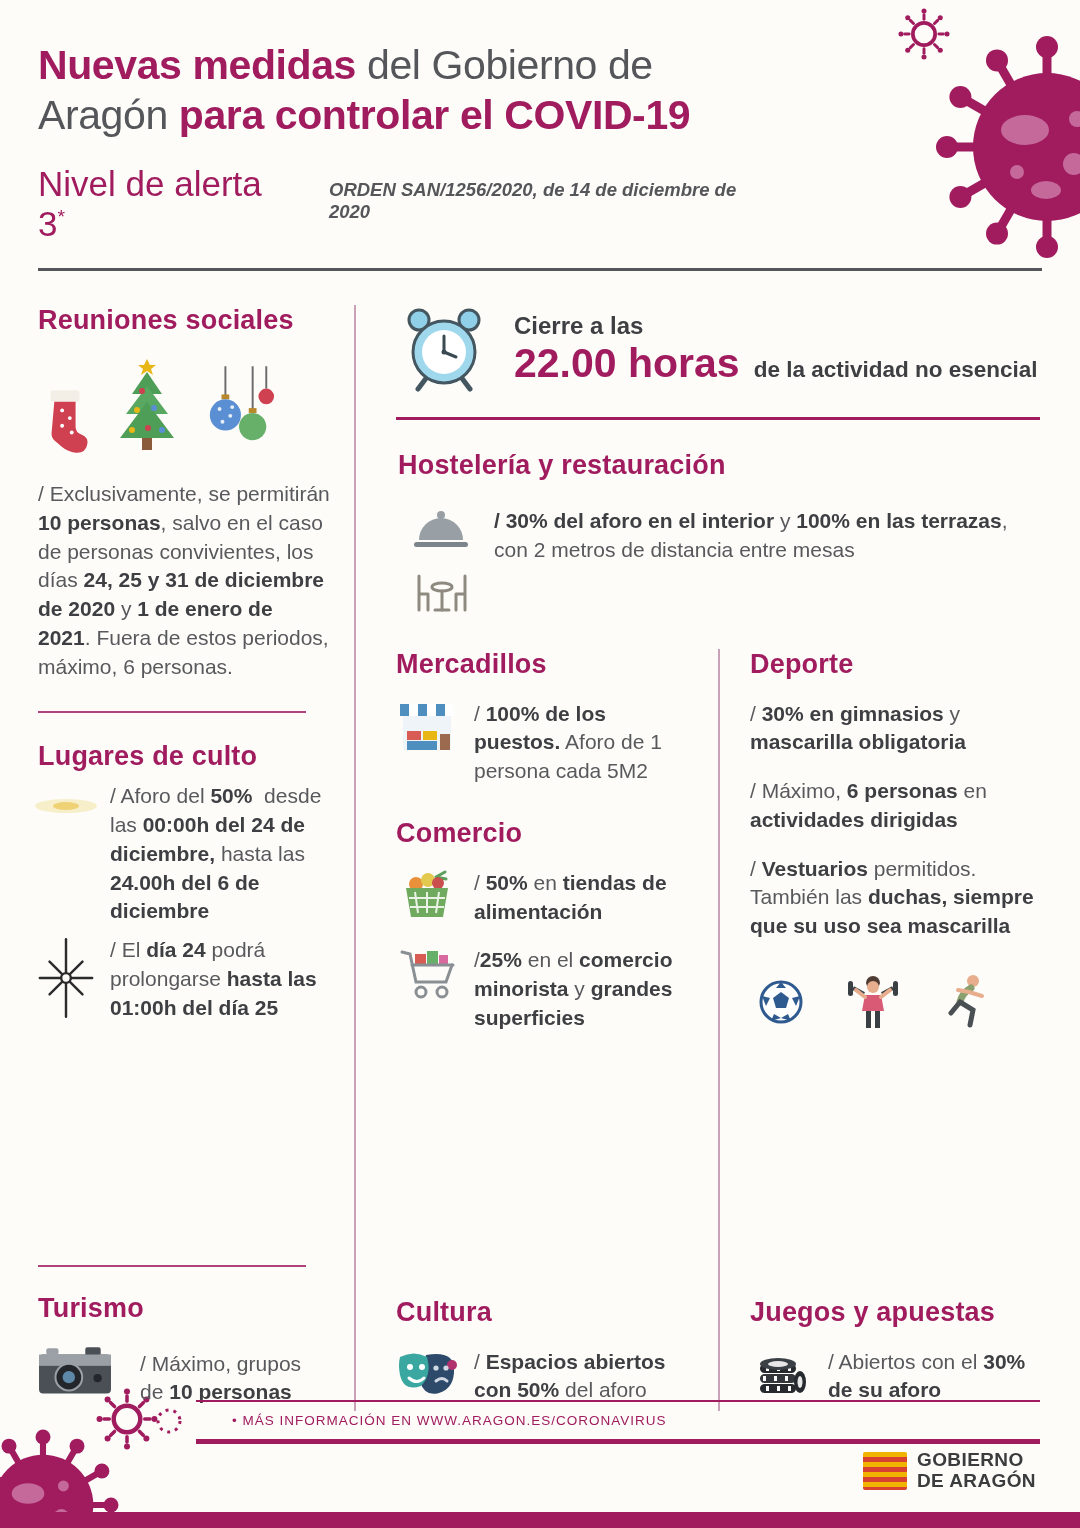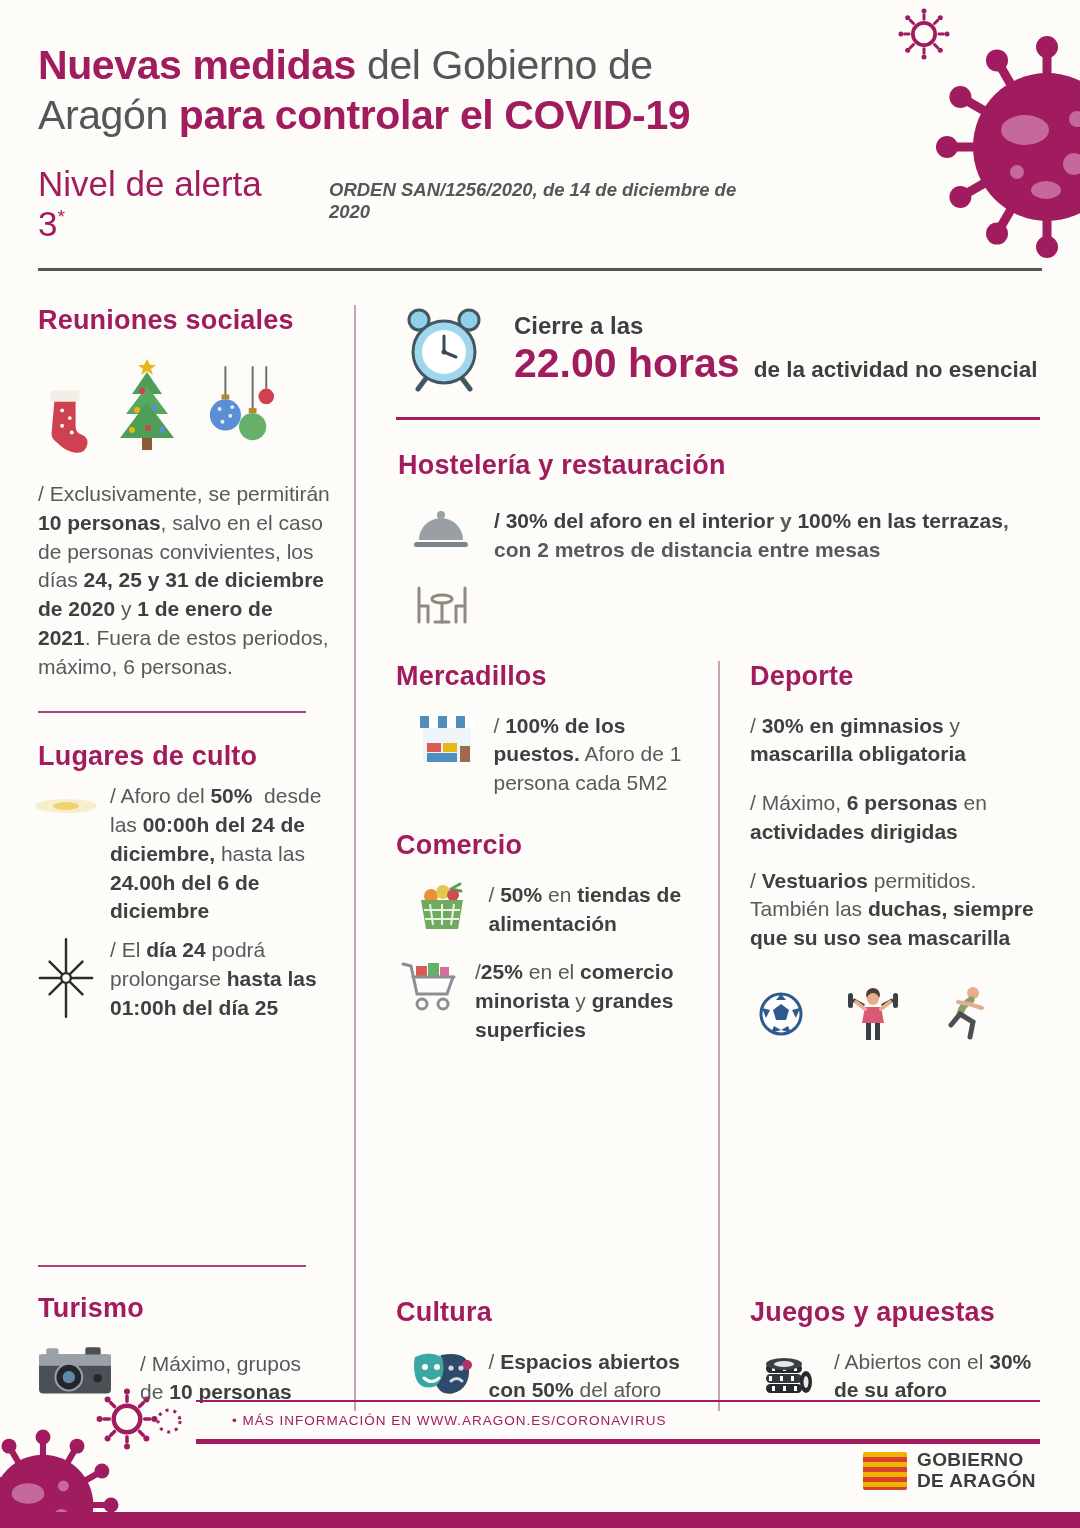--- a/index.html
+++ b/index.html
@@ -57,30 +57,30 @@
 
   
   .cierre { display:flex; align-items:center; gap:28px; padding-left:6px; }
   .cierre-l1 { font-size:24px; font-weight:bold; color:var(--dark); }
   .cierre-time { font-size:41px; font-weight:bold; color:var(--accent); }
   .cierre-l2 { font-size:22.5px; font-weight:bold; color:var(--dark); margin-left:14px; }
   .main-rule { border:0; border-top:3px solid var(--accent); margin:24px 0 0; }
 
   
   .hosteleria h2 { margin:30px 0 26px 2px; }
-  .h-item { display:flex; align-items:flex-start; gap:22px; padding-left:14px; margin-top:18px;font-weight:bold; }
+  .h-item { display:flex; align-items:flex-start; gap:22px; padding-left:14px; margin-top:6px; }
   .h-item .ic { flex:0 0 62px; display:flex; justify-content:center; }
   .h-item .txt { max-width:590px; }
 
   
   .cols { flex:1; display:flex; margin-top:34px; min-height:0; }
   .mid-col { flex:0 0 322px; display:flex; flex-direction:column; padding-bottom:6px; }
   .vdiv2 { width:2px; background:var(--divider); }
   .right-col { flex:1; padding-left:30px; display:flex; flex-direction:column; padding-bottom:6px; }
-  .i-item { display:flex; gap:16px; margin-top:20px; align-items:flex-start;justify-content:center; }
+  .i-item { display:flex; gap:16px; margin-top:20px; align-items:flex-start; }
   .i-item .ic { flex:0 0 62px; display:flex; justify-content:center; }
   .comercio h2 { margin-top:32px; }
   .cultura { margin-top:auto; }
   .d-item { margin-top:20px; max-width:302px; }
   .sports { display:flex; gap:42px; align-items:center; margin-top:32px; padding-left:8px; }
   .juegos { margin-top:auto; } .w205 { max-width:205px; } .w215 { max-width:215px; }
   .w240 { max-width:242px; } .w200 { max-width:200px; }
 
   
   .info-bar {

